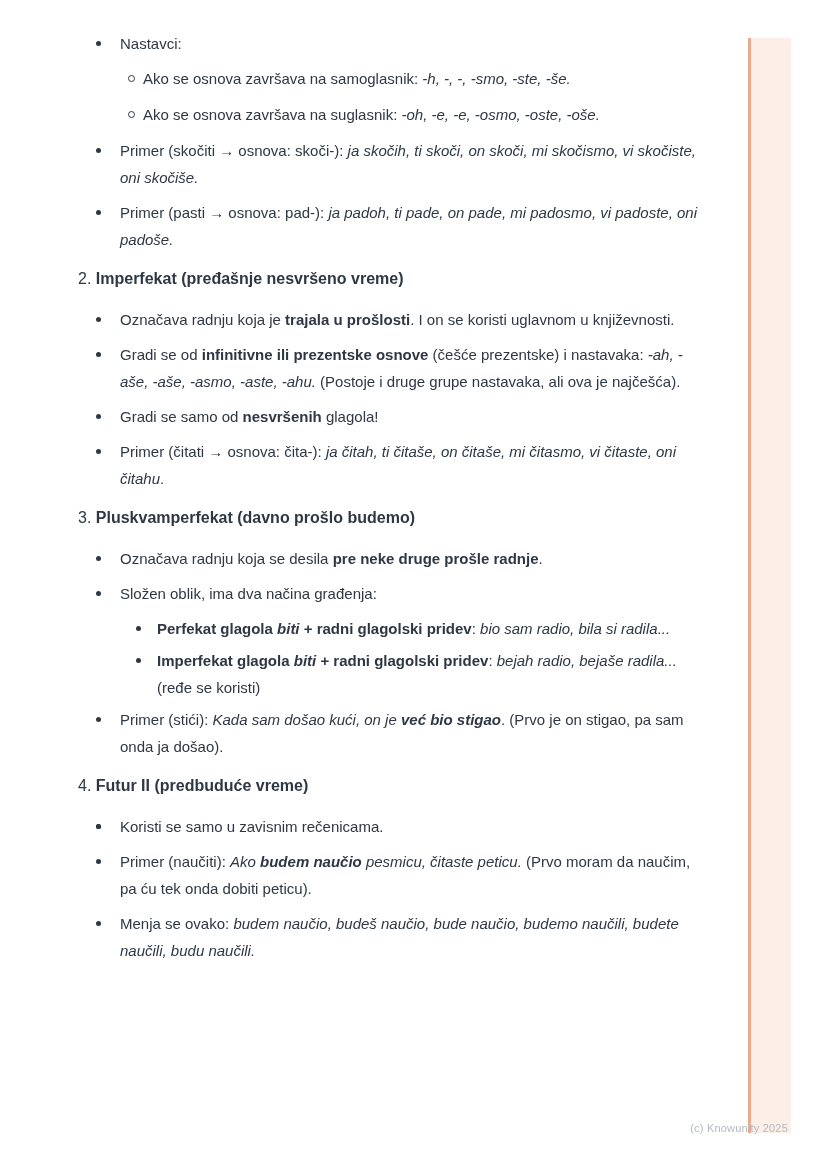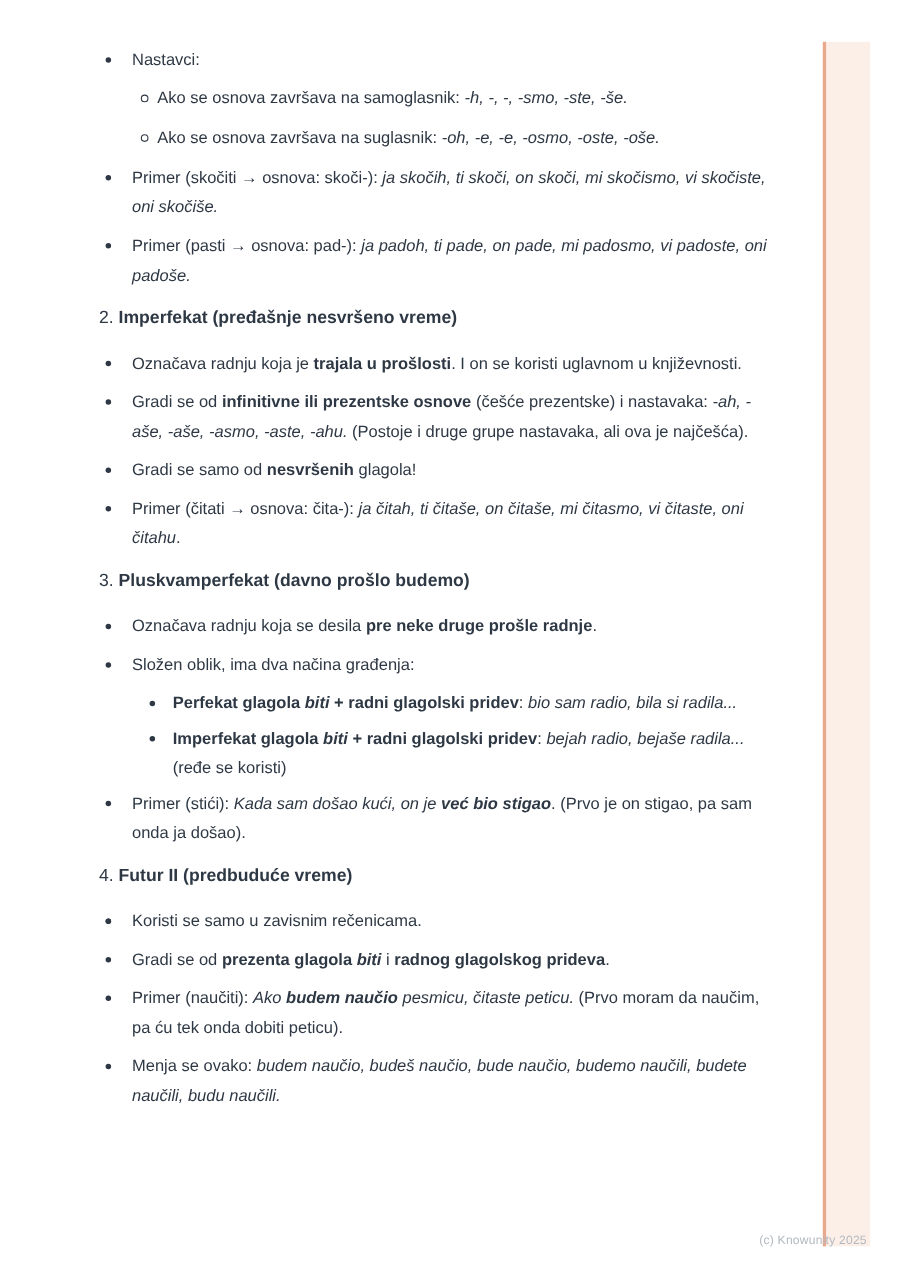--- a/index.html
+++ b/index.html
@@ -14,28 +14,28 @@
   .accent-stripe {
     position: absolute;
     left: 748px; top: 38px;
     width: 40px; height: 1095px;
     background: #fcefe8;
     border-left: 3px solid #e9a98d;
     z-index: 1;
   }
   .doc {
     position: absolute;
-    left: 78px; top: 41px;
+    left: 78px; top: 30px;
     width: 630px;
     font-size: 15px;
     line-height: 27px;
     z-index: 2;
   }
   .heading {
-    margin: 12px 0 14px 12px;
+    margin: 12px 0 14px 0;
     font-size: 16px;
     line-height: 27px;
   }
   .heading .hnum { font-weight: 400; }
   .heading b { font-weight: 700; }
   .li { position: relative; }
   .l1 { padding-left: 42px; margin-bottom: 8px; }
   .l2 { padding-left: 65px; margin-bottom: 9px; }
   .l3 { padding-left: 79px; margin-bottom: 5px; }
   .marker { position: absolute; top: 11px; display: inline-block; }
@@ -73,18 +73,17 @@
     <div class="li l1"><span class="marker m-disc"></span><span class="txt">Primer (čitati → osnova: čita-): <i>ja čitah, ti čitaše, on čitaše, mi čitasmo, vi čitaste, oni čitahu</i>.</span></div>
     <div class="heading"><span class="hnum">3. </span><b class="htitle">Pluskvamperfekat (davno prošlo budemo)</b></div>
     <div class="li l1"><span class="marker m-disc"></span><span class="txt">Označava radnju koja se desila <b>pre neke druge prošle radnje</b>.</span></div>
     <div class="li l1"><span class="marker m-disc"></span><span class="txt">Složen oblik, ima dva načina građenja:</span></div>
     <div class="li l3"><span class="marker m-disc"></span><span class="txt"><b>Perfekat glagola </b><b><i>biti</i></b><b> + </b><b>radni glagolski pridev</b>: <i>bio sam radio, bila si radila...</i></span></div>
     <div class="li l3"><span class="marker m-disc"></span><span class="txt"><b>Imperfekat glagola </b><b><i>biti</i></b><b> + </b><b>radni glagolski pridev</b>: <i>bejah radio, bejaše radila...</i> (ređe se koristi)</span></div>
     <div class="li l1"><span class="marker m-disc"></span><span class="txt">Primer (stići): <i>Kada sam došao kući, on je </i><b><i>već bio stigao</i></b>. (Prvo je on stigao, pa sam onda ja došao).</span></div>
     <div class="heading"><span class="hnum">4. </span><b class="htitle">Futur II (predbuduće vreme)</b></div>
     <div class="li l1"><span class="marker m-disc"></span></div>
     <div class="li l1"><span class="marker m-disc"></span><span class="txt">Koristi se samo u zavisnim rečenicama.</span></div>
-    <div class="li l1"><span class="marker m-disc"></span><span class="txt">Gradi se od <b>prezenta glagola </b><b><i>biti</i></b> i <b>radnog glagolskog prideva</b>.</span></div>
     <div class="li l1"><span class="marker m-disc"></span><span class="txt">Primer (naučiti): <i>Ako </i><b><i>budem naučio</i></b><i> pesmicu, čitaste peticu.</i> (Prvo moram da naučim, pa ću tek onda dobiti peticu).</span></div>
     <div class="li l1"><span class="marker m-disc"></span><span class="txt">Menja se ovako: <i>budem naučio, budeš naučio, bude naučio, budemo naučili, budete naučili, budu naučili.</i></span></div>
   </div>
 
 <div class="copyright">(c) Knowunity 2025</div>
 
 </body></html>

